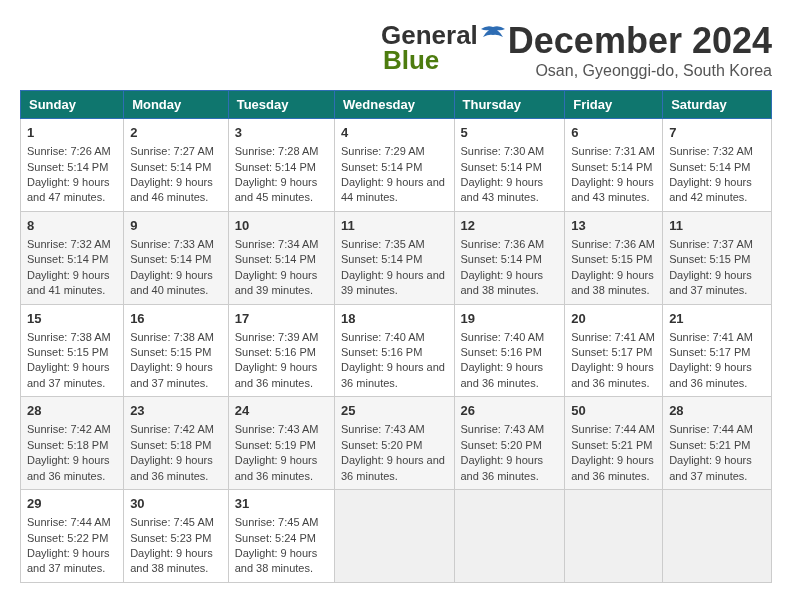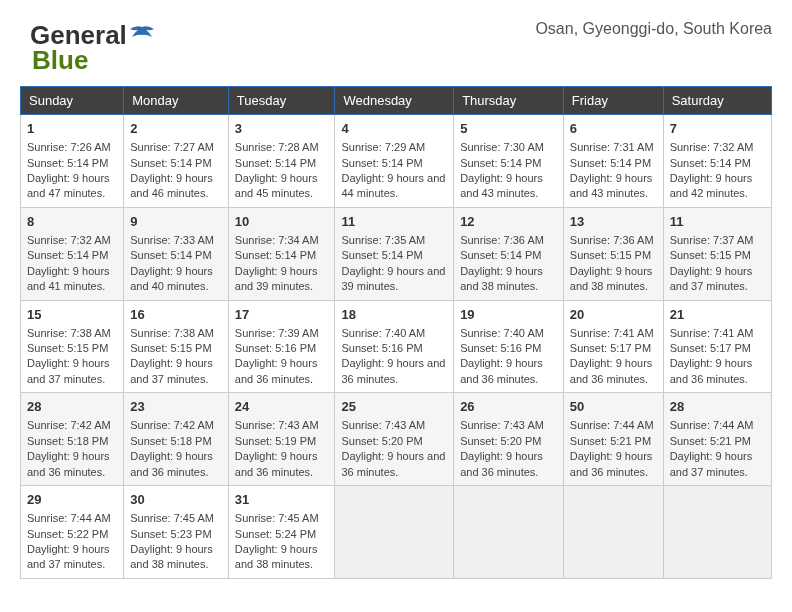--- a/index.html
+++ b/index.html
@@ -5,49 +5,48 @@
     * { box-sizing: border-box; margin: 0; padding: 0; }
     body {
       font-family: Arial, sans-serif;
       background: #fff;
       width: 792px;
       min-height: 612px;
       padding: 20px;
     }
     .header-section {
       display: flex;
-      justify-content: space-between;
+      justify-content: flex-end;
       align-items: flex-start;
       margin-bottom: 10px;
-      margin-left: 10px;
     }
     .title-section {
       text-align: right;
     }
     .month-title {
       font-size: 36px;
       font-weight: bold;
       color: #333;
     }
     .location-title {
       font-size: 16px;
       color: #555;
     }
     .calendar-table {
       width: 100%;
       border-collapse: collapse;
       font-size: 11px;
     }
     .calendar-table thead tr th {
-      background-color: #404040;
+      background-color: #0f766e;
       color: #fff;
       text-align: left;
       padding: 6px 8px;
       font-size: 13px;
-      font-weight: normal;
+      font-weight: bold;
       border: 1px solid #2e6db4;
     }
     .calendar-table tbody tr td {
       border: 1px solid #ccc;
       vertical-align: top;
       padding: 5px 6px;
       height: 80px;
       background: #fff;
       font-size: 11px;
       color: #333;
@@ -85,20 +84,21 @@
           <svg width="28" height="22" viewBox="0 0 28 22" style="margin: 0 1px;">
             <path d="M14 2 Q20 0 26 4 Q22 6 18 5 Q22 8 24 12 Q18 9 14 10 Q10 9 4 12 Q6 8 10 5 Q6 6 2 4 Q8 0 14 2Z" fill="#2e6db4"></path>
           </svg>
         </div>
         <div style="display:flex; align-items:center; margin-top:-6px; padding-left:2px;">
           <span style="font-size:26px; font-weight:bold; color:#4d7c0f;">Blue</span>
         </div>
       </div>
     </div>
     <div class="title-section">
+      <div class="month-title">December 2024</div>
       <div class="location-title">Osan, Gyeonggi-do, South Korea</div>
     </div>
   </div>
 
   <table class="calendar-table">
     <thead>
       <tr>
         <th>Sunday</th>
         <th>Monday</th>
         <th>Tuesday</th>

